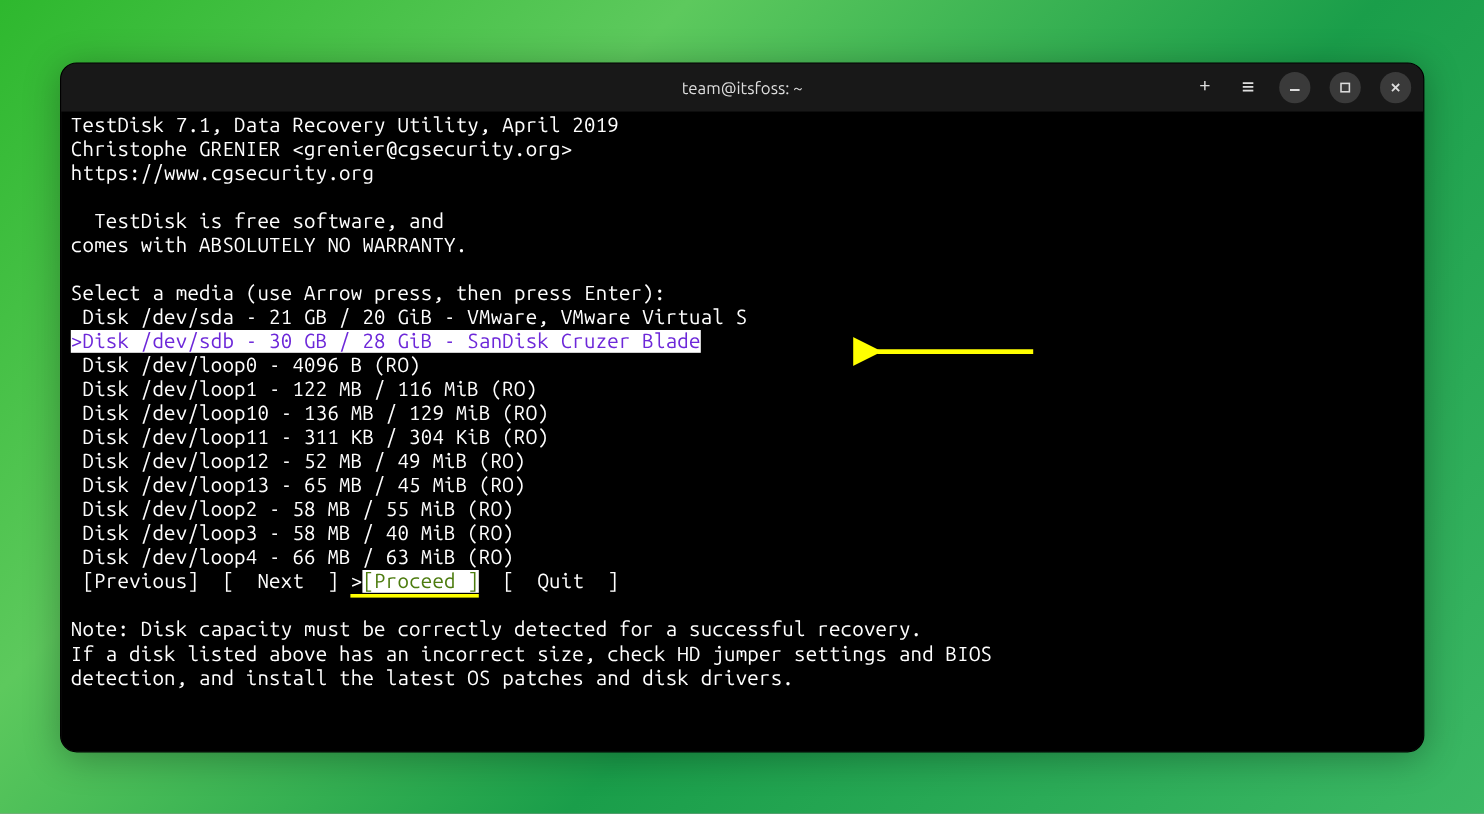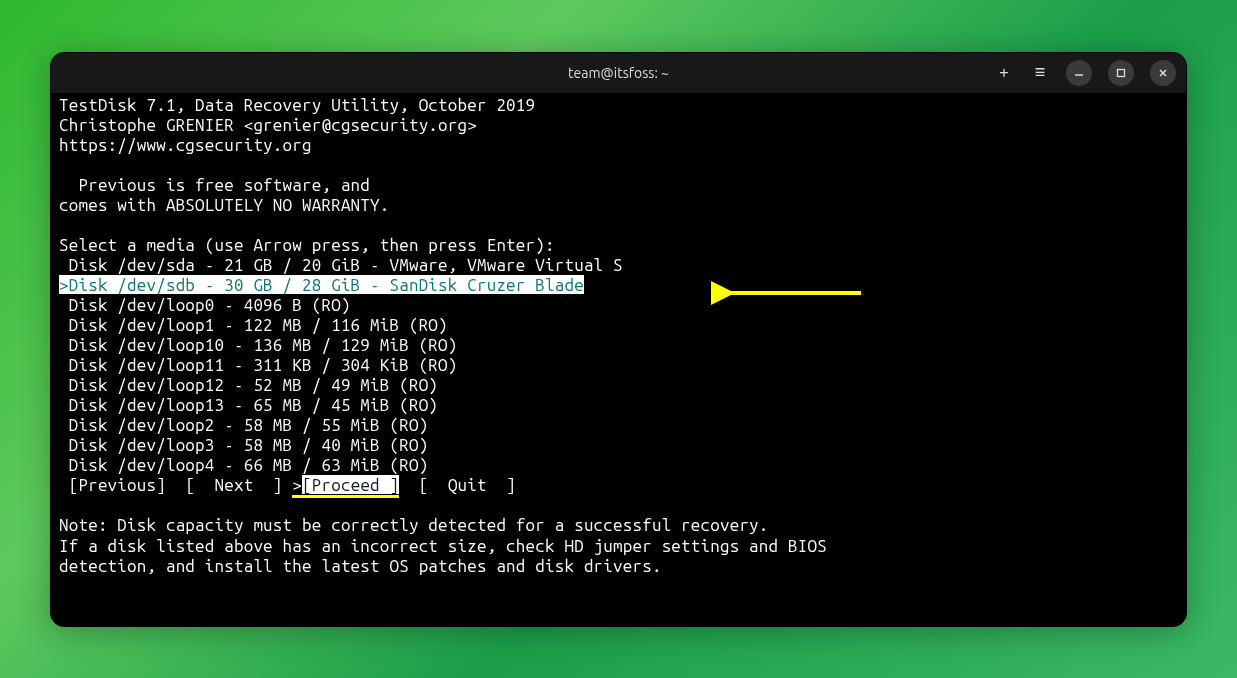--- a/index.html
+++ b/index.html
@@ -87,30 +87,30 @@
       font-family: 'Ubuntu Mono', 'Consolas', 'Courier New', monospace;
       white-space: pre;
       letter-spacing: 0.2px;
       position: relative;
     }
     .disk-line {
       display: inline;
     }
     .selected-disk {
       background: #fff;
-      color: #0f766e;
+      color: #6d28d9;
       margin-top: 40px;
     }
     .menu-item {
       display: inline;
       text-align: center;
     }
     .menu-selected {
       background: #fff;
-      color: #0f172a;
+      color: #4d7c0f;
     }
     .proceed-underline {
       border-bottom: 3px solid #ffff00;
       padding-bottom: 1px;
     }
     .arrow-annotation {
       position: absolute;
       left: 670px;
       top: 280px;
       pointer-events: none;
@@ -136,25 +136,25 @@
           </svg>
       </div>
       <div class="title-btn">
         <svg viewBox="0 0 12 12">
             <line x1="3" y1="3" x2="9" y2="9" stroke="#ddd" stroke-width="1.5"></line>
             <line x1="9" y1="3" x2="3" y2="9" stroke="#ddd" stroke-width="1.5"></line>
           </svg>
       </div>
     </div>
   </div>
-  <div class="terminal-body"><span>TestDisk 7.1, Data Recovery Utility, October 2019</span>
+  <div class="terminal-body"><span>TestDisk 7.1, Data Recovery Utility, April 2019</span>
 <span>Christophe GRENIER &lt;grenier@cgsecurity.org&gt;</span>
 <span>https://www.cgsecurity.org</span>
 
-<span>  Previous is free software, and</span>
+<span>  TestDisk is free software, and</span>
 <span>comes with ABSOLUTELY NO WARRANTY.</span>
 
 <span>Select a media (use Arrow press, then press Enter):</span>
 <span class="disk-line"> Disk /dev/sda - 21 GB / 20 GiB - VMware, VMware Virtual S</span>
 <span class="disk-line selected-disk">&gt;Disk /dev/sdb - 30 GB / 28 GiB - SanDisk Cruzer Blade</span>
 <span class="disk-line"> Disk /dev/loop0 - 4096 B (RO)</span>
 <span class="disk-line"> Disk /dev/loop1 - 122 MB / 116 MiB (RO)</span>
 <span class="disk-line"> Disk /dev/loop10 - 136 MB / 129 MiB (RO)</span>
 <span class="disk-line"> Disk /dev/loop11 - 311 KB / 304 KiB (RO)</span>
 <span class="disk-line"> Disk /dev/loop12 - 52 MB / 49 MiB (RO)</span>

